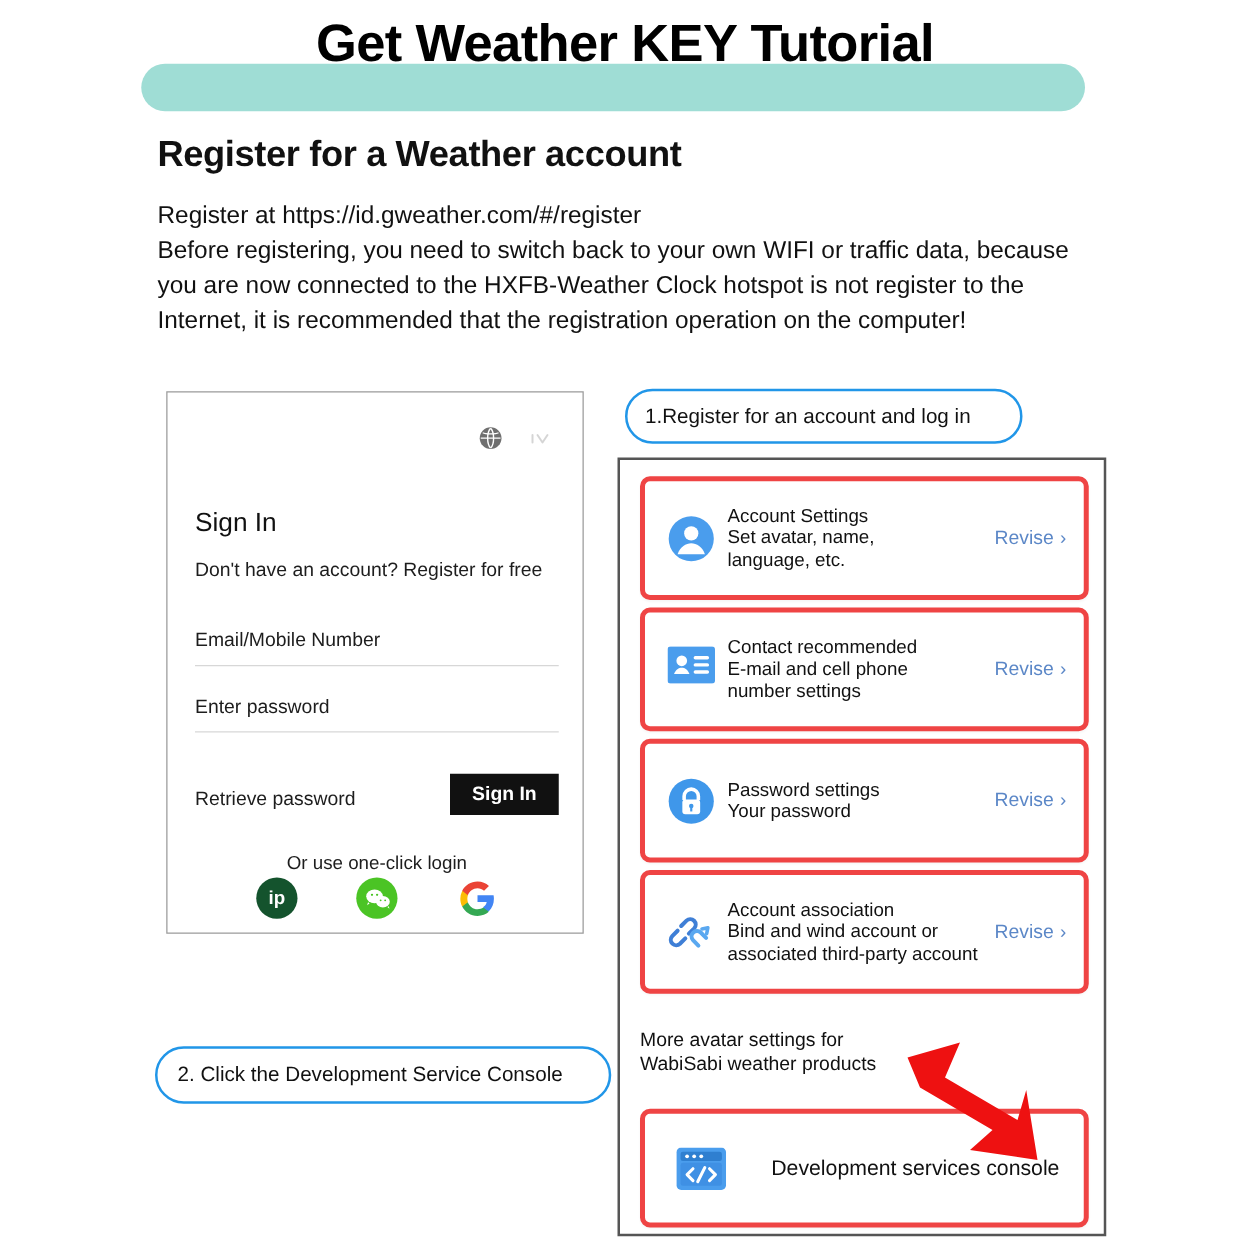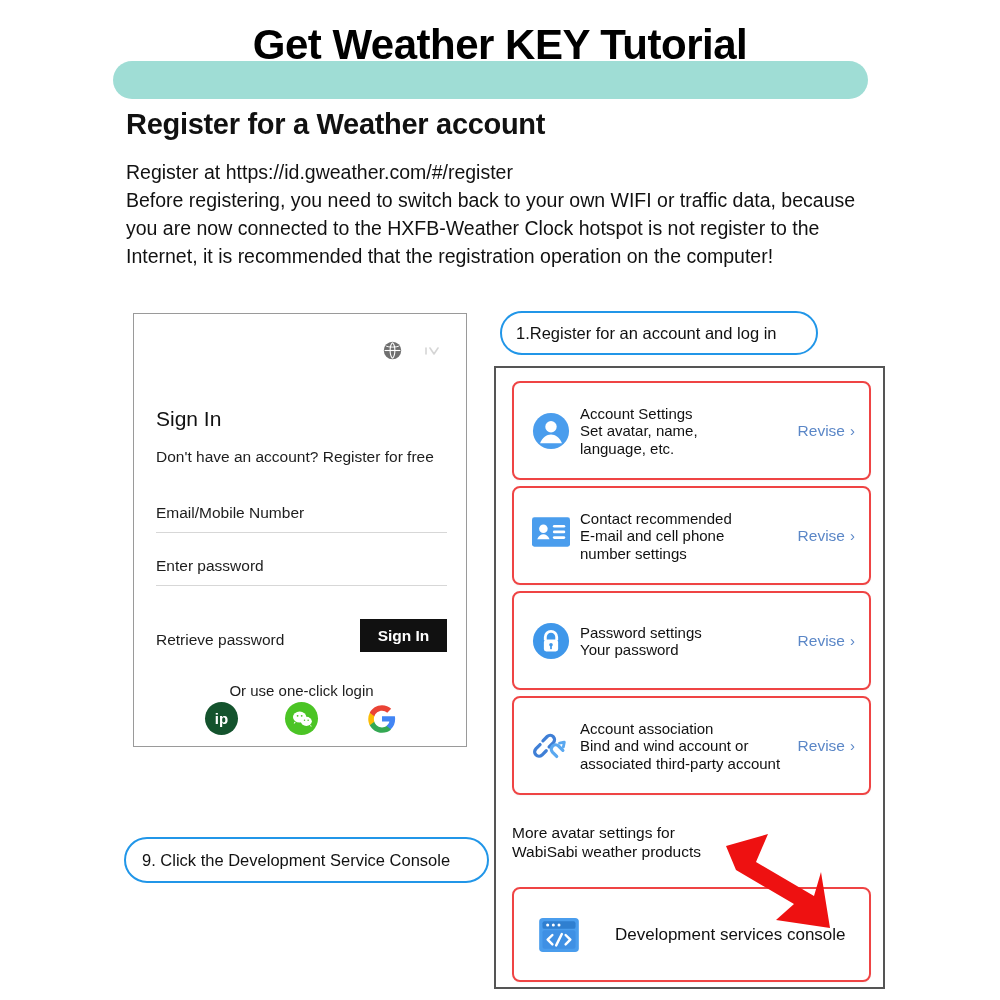--- a/index.html
+++ b/index.html
@@ -7,21 +7,21 @@
     margin: 0; padding: 0;
     width: 1000px; height: 1000px;
     background: #ffffff;
     font-family: "Liberation Sans", sans-serif;
     color: #111;
     overflow: hidden;
   }
   #page { position: relative; width: 1000px; height: 1000px; background: #fff; }
 
   
-  .banner-wrap { position: absolute; left: 0; top: 16px; width: 904px; height: 92px; }
+  .banner-wrap { position: absolute; left: 0; top: 6px; width: 904px; height: 92px; }
   .banner-pill {
     position: absolute; left: 113px; top: 45px;
     width: 755px; height: 38px; border-radius: 19px;
     background: #9fddd5;
   }
   .banner-title {
     position: absolute; left: 0; top: 8px; width: 1000px;
     text-align: center;
     font-size: 42px; font-weight: bold; letter-spacing: -0.5px;
     color: #000; line-height: 1.0;
@@ -102,21 +102,21 @@
   .callout-text { font-size: 16.5px; color: #111; white-space: nowrap; }
 
   
   .settings-panel {
     position: absolute; left: 494px; top: 366px;
     width: 391px; height: 623px;
     background: #fff; border: 2px solid #555;
   }
   .setting-card {
     position: absolute; left: 16px; width: 359px;
-    background: #fff; border: 2px solid #ef4444; border-radius: 8px;
+    background: #fff; border: 4px solid #ef4444; border-radius: 8px;
     box-shadow: 0 1px 2px rgba(0,0,0,.04);
   }
   .sc-1 { top: 13px; height: 99px; }
   .sc-2 { top: 118px; height: 99px; }
   .sc-3 { top: 223px; height: 99px; }
   .sc-4 { top: 328px; height: 99px; }
   .sc-dev { top: 519px; height: 95px; }
 
   .sc-inner { position: relative; width: 100%; height: 100%; display: flex; align-items: center; }
   .sc-icon { position: absolute; left: 18px; top: 50%; transform: translateY(-50%); width: 38px; height: 38px; }
@@ -228,21 +228,21 @@
         </svg>
       </div>
     </div>
   </div>
 
   <div class="callout callout-1">
     <span class="callout-text">1.Register for an account and log in</span>
   </div>
 
   <div class="callout callout-2">
-    <span class="callout-text">9. Click the Development Service Console</span>
+    <span class="callout-text">2. Click the Development Service Console</span>
   </div>
 
   <div class="settings-panel">
 
     <div class="setting-card sc-1">
       <div class="sc-inner">
         <span class="sc-icon">
           <svg width="38" height="38" viewBox="0 0 40 40" aria-hidden="true">
             <circle cx="20" cy="20" r="19" fill="#4a9ded"></circle>
             <circle cx="20" cy="15.5" r="6" fill="#ffffff"></circle>

